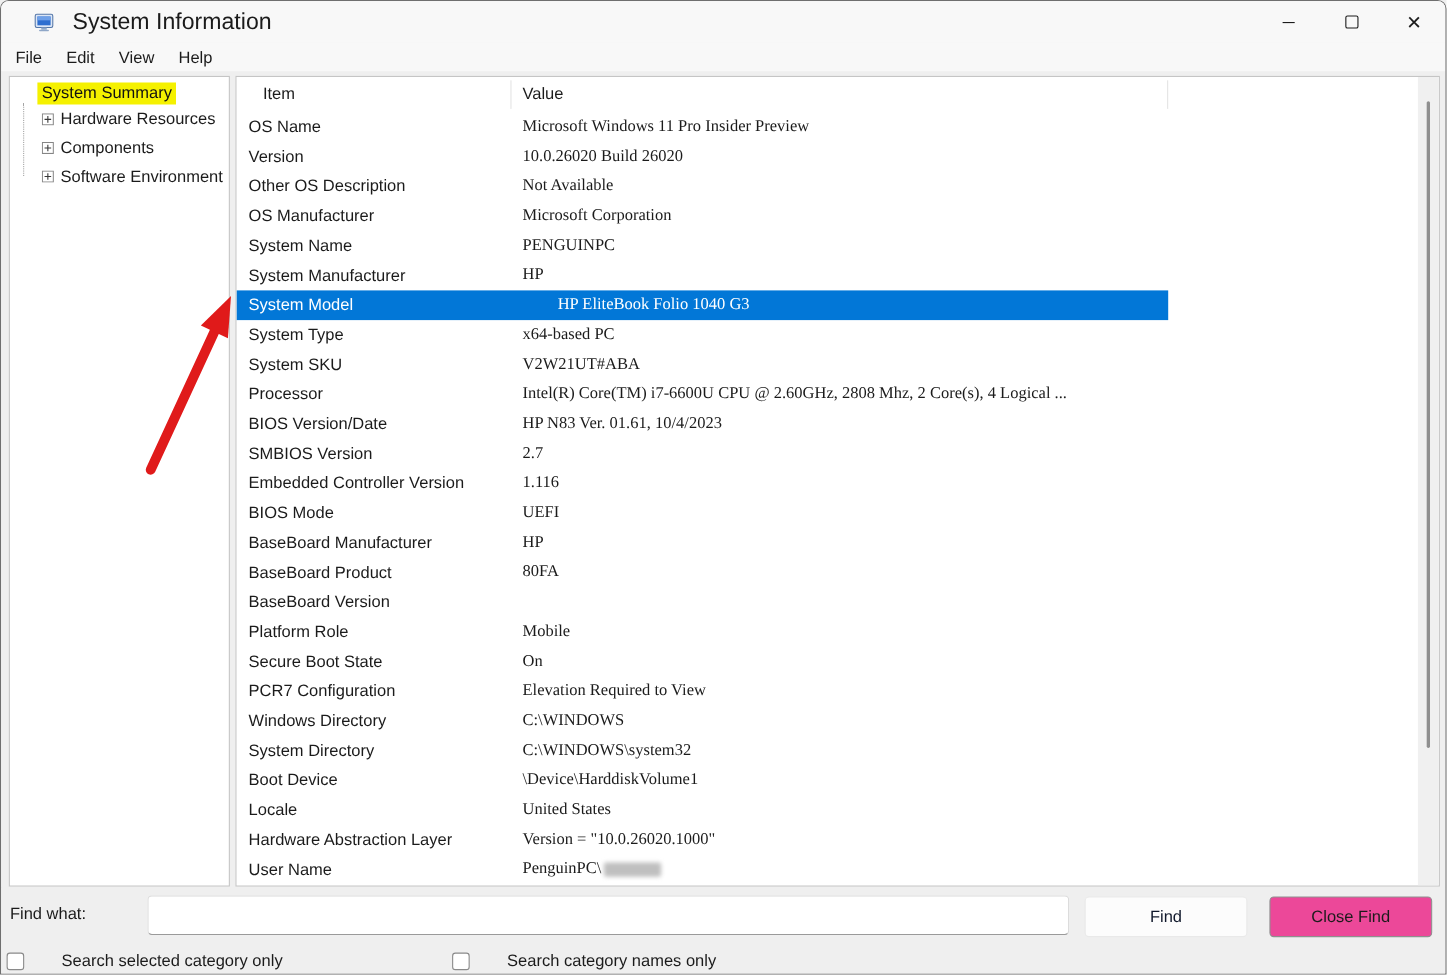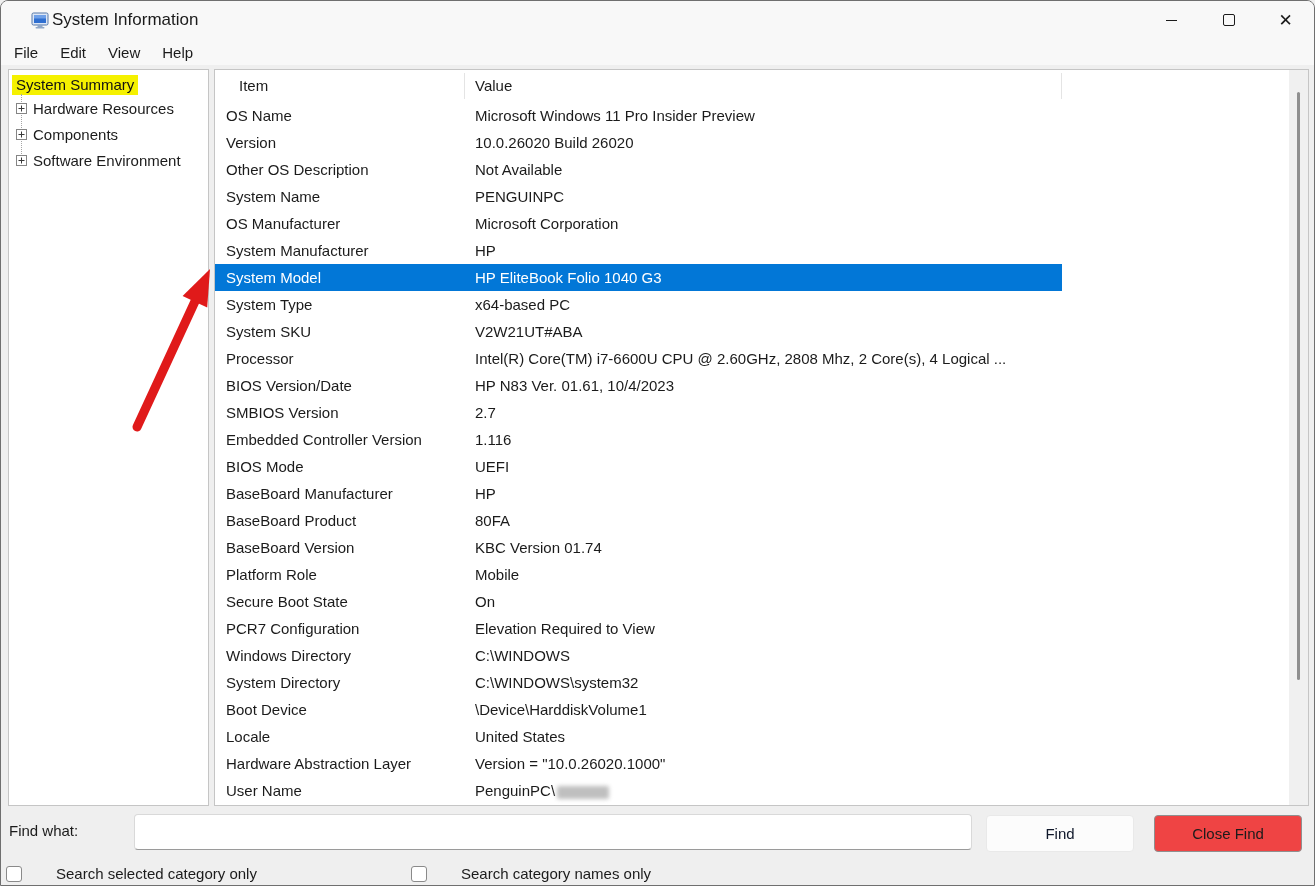--- a/index.html
+++ b/index.html
@@ -6,63 +6,63 @@
   body {
     width:1315px; height:886px; box-sizing:border-box;
     font-family:"Liberation Sans", sans-serif;
     background:#efefef; color:#1b1b1b;
     border:1px solid #6f6f6f; border-radius:8px 8px 0 0;
     overflow:hidden; position:relative;
   }
   
   .titlebar { height:38px; background:#f8f8f8; display:flex; align-items:center; position:relative; }
   .app-icon { width:18px; height:18px; margin-left:30px; flex:0 0 auto; }
-  .title-text { font-size:17px; margin-left:3px; }
+  .title-text { font-size:21px; margin-left:17px; }
   .win-controls { position:absolute; right:0; top:0; height:38px; display:flex; }
   .win-btn { width:57px; height:38px; display:flex; align-items:center; justify-content:center; cursor:default; }
   .glyph-min { width:11px; height:0; border-top:1.2px solid #1b1b1b; display:block; }
   .glyph-max { width:10px; height:10px; border:1.2px solid #1b1b1b; border-radius:2px; display:block; }
   .glyph-close { font-size:17px; font-weight:300; line-height:1; color:#1b1b1b; }
   
   .menubar { height:26px; background:#f8f8f8; display:flex; align-items:center; padding-left:2px; }
   .menu-item { font-size:15px; padding:2px 11px; }
   
   .content { position:relative; height:742px; background:#efefef; }
   .panel { position:absolute; top:4px; background:#fff; border:1px solid #c5c5c5; box-sizing:border-box; }
-  .tree-panel { left:7px; width:201px; height:737px; padding-top:5px; }
+  .tree-panel { left:7px; width:201px; height:737px; padding-top:5px;padding-left:22px; }
   .list-panel { left:213px; width:1095px; height:737px; overflow:hidden; }
   
   .tree-root-label { display:inline-block; margin-left:3px; font-size:15px; padding:1px 4px 2px 4px; }
   .tree-item { height:26px; display:flex; align-items:center; position:relative; z-index:1;text-align:center; }
   .expand-box { margin-left:7px; width:11px; height:11px; flex:0 0 auto; background:#fff; }
   .tree-label { font-size:15px; margin-left:6px; white-space:nowrap; }
   .tree-guide { position:absolute; left:12px; top:24px; height:66px; border-left:1px dotted #a5a5a5; z-index:0; }
   
   .hdr { display:flex; height:32px; align-items:center; font-size:15px; }
   .hdr .c1 { width:250px; padding-left:24px; box-sizing:border-box; border-right:1px solid #e4e4e4; height:26px; line-height:26px; }
   .hdr .c2 { width:597px; padding-left:10px; box-sizing:border-box; border-right:1px solid #e4e4e4; height:26px; line-height:26px; }
   .row { display:flex; width:847px; height:27px; line-height:27px; font-size:15px; white-space:nowrap; }
   .row .c1 { width:250px; padding-left:11px; box-sizing:border-box; flex:0 0 auto; }
-  .row .c2 { flex:1; padding-left:10px; box-sizing:border-box; overflow:hidden; }
-  .row.selected { background:#0277d7; color:#fff; }
+  .row .c2 { flex:1; padding-left:10px; box-sizing:border-box; overflow:hidden;font-family:Liberation Serif, serif; }
+  .row.selected { background:#0277d7; color:#fff;gap:32px; }
   .redacted { display:inline-block; width:52px; height:13px; background:#bfbfbf; border-radius:2px; filter:blur(2px); vertical-align:middle; margin-left:2px; }
   
   .scroll-gutter { position:absolute; top:0; right:0; width:19px; height:100%; background:#f0f0f0; }
   .scroll-thumb { position:absolute; top:22px; left:8px; width:3px; height:588px; background:#8f8f8f; border-radius:2px; }
   
   .arrow-overlay { position:absolute; left:0; top:0; width:1315px; height:886px; pointer-events:none; z-index:20; }
   
   .findbar { position:relative; height:80px; background:#efefef; font-size:15px; }
   .find-label { position:absolute; left:8px; top:15px; }
   .find-input { position:absolute; left:133px; top:7px; width:838px; height:36px; box-sizing:border-box;
     border:1px solid #d9d9d9; border-bottom:1px solid #9a9a9a; border-radius:4px; background:#fff;
     font-family:"Liberation Sans", sans-serif; font-size:15px; padding:0 10px; outline:none; }
   .btn { position:absolute; top:8px; height:37px; width:148px; border-radius:4px; font-family:"Liberation Sans", sans-serif; font-size:15px; box-sizing:border-box; }
   .btn-find { left:985px; background:#fcfcfc; border:1px solid #e9e9e9; color:#0f172a; }
-  .btn-close { left:1153px; background:#ef4444; border:1px solid #8f8f8f; color:#1b1b1b; }
+  .btn-close { left:1153px; background:#ec4899; border:1px solid #8f8f8f; color:#1b1b1b; }
   .chk-row { position:absolute; top:58px; display:flex; align-items:center;gap:28px; }
   .chk-row.first { left:5px; }
   .chk-row.second { left:410px; }
   .checkbox { width:16px; height:16px; box-sizing:border-box; border:1px solid #8a8a8a; border-radius:3px; background:#fff; margin-right:6px; flex:0 0 auto; }
 </style>
 </head>
 <body>
 
 <div class="titlebar">
   <svg class="app-icon" viewBox="0 0 18 18">
@@ -137,26 +137,26 @@
       </div>
     <div class="row">
         <span class="c1">Version</span>
         <span class="c2">10.0.26020 Build 26020</span>
       </div>
     <div class="row">
         <span class="c1">Other OS Description</span>
         <span class="c2">Not Available</span>
       </div>
     <div class="row">
+        <span class="c1">OS Manufacturer</span>
+        <span class="c2">Microsoft Corporation</span>
+      </div>
+    <div class="row">
         <span class="c1">System Name</span>
         <span class="c2">PENGUINPC</span>
-      </div>
-    <div class="row">
-        <span class="c1">OS Manufacturer</span>
-        <span class="c2">Microsoft Corporation</span>
       </div>
     <div class="row">
         <span class="c1">System Manufacturer</span>
         <span class="c2">HP</span>
       </div>
     <div class="row selected">
         <span class="c1">System Model</span>
         <span class="c2">HP EliteBook Folio 1040 G3</span>
       </div>
     <div class="row">
@@ -190,21 +190,20 @@
     <div class="row">
         <span class="c1">BaseBoard Manufacturer</span>
         <span class="c2">HP</span>
       </div>
     <div class="row">
         <span class="c1">BaseBoard Product</span>
         <span class="c2">80FA</span>
       </div>
     <div class="row">
         <span class="c1">BaseBoard Version</span>
-        <span class="c2">KBC Version 01.74</span>
       </div>
     <div class="row">
         <span class="c1">Platform Role</span>
         <span class="c2">Mobile</span>
       </div>
     <div class="row">
         <span class="c1">Secure Boot State</span>
         <span class="c2">On</span>
       </div>
     <div class="row">

